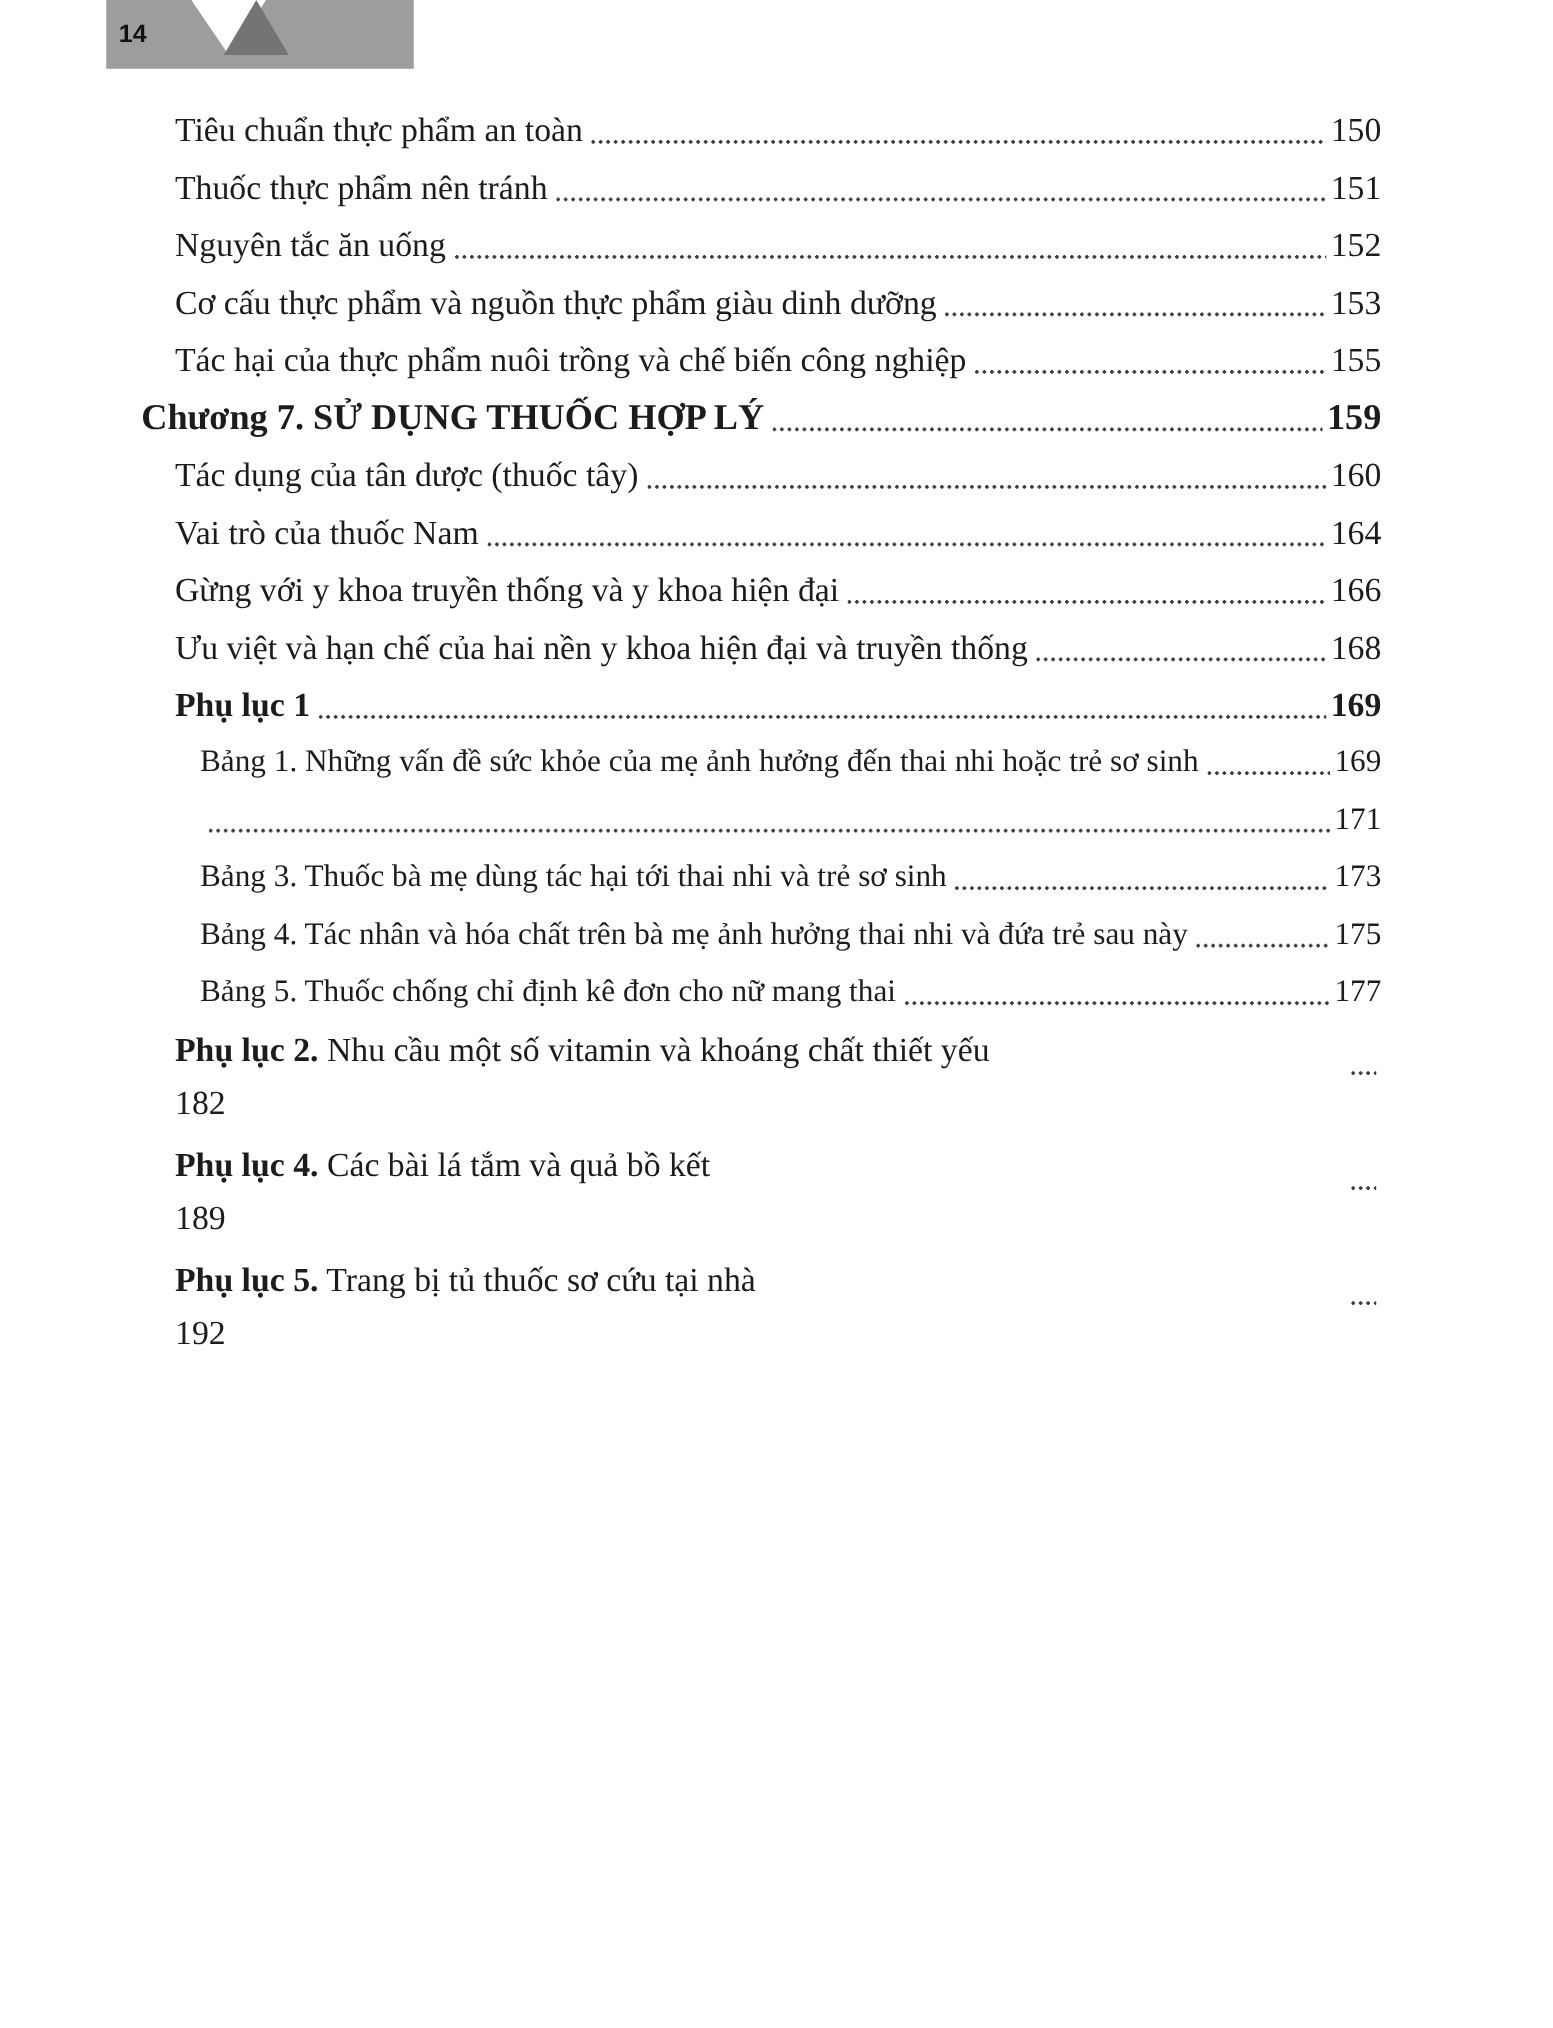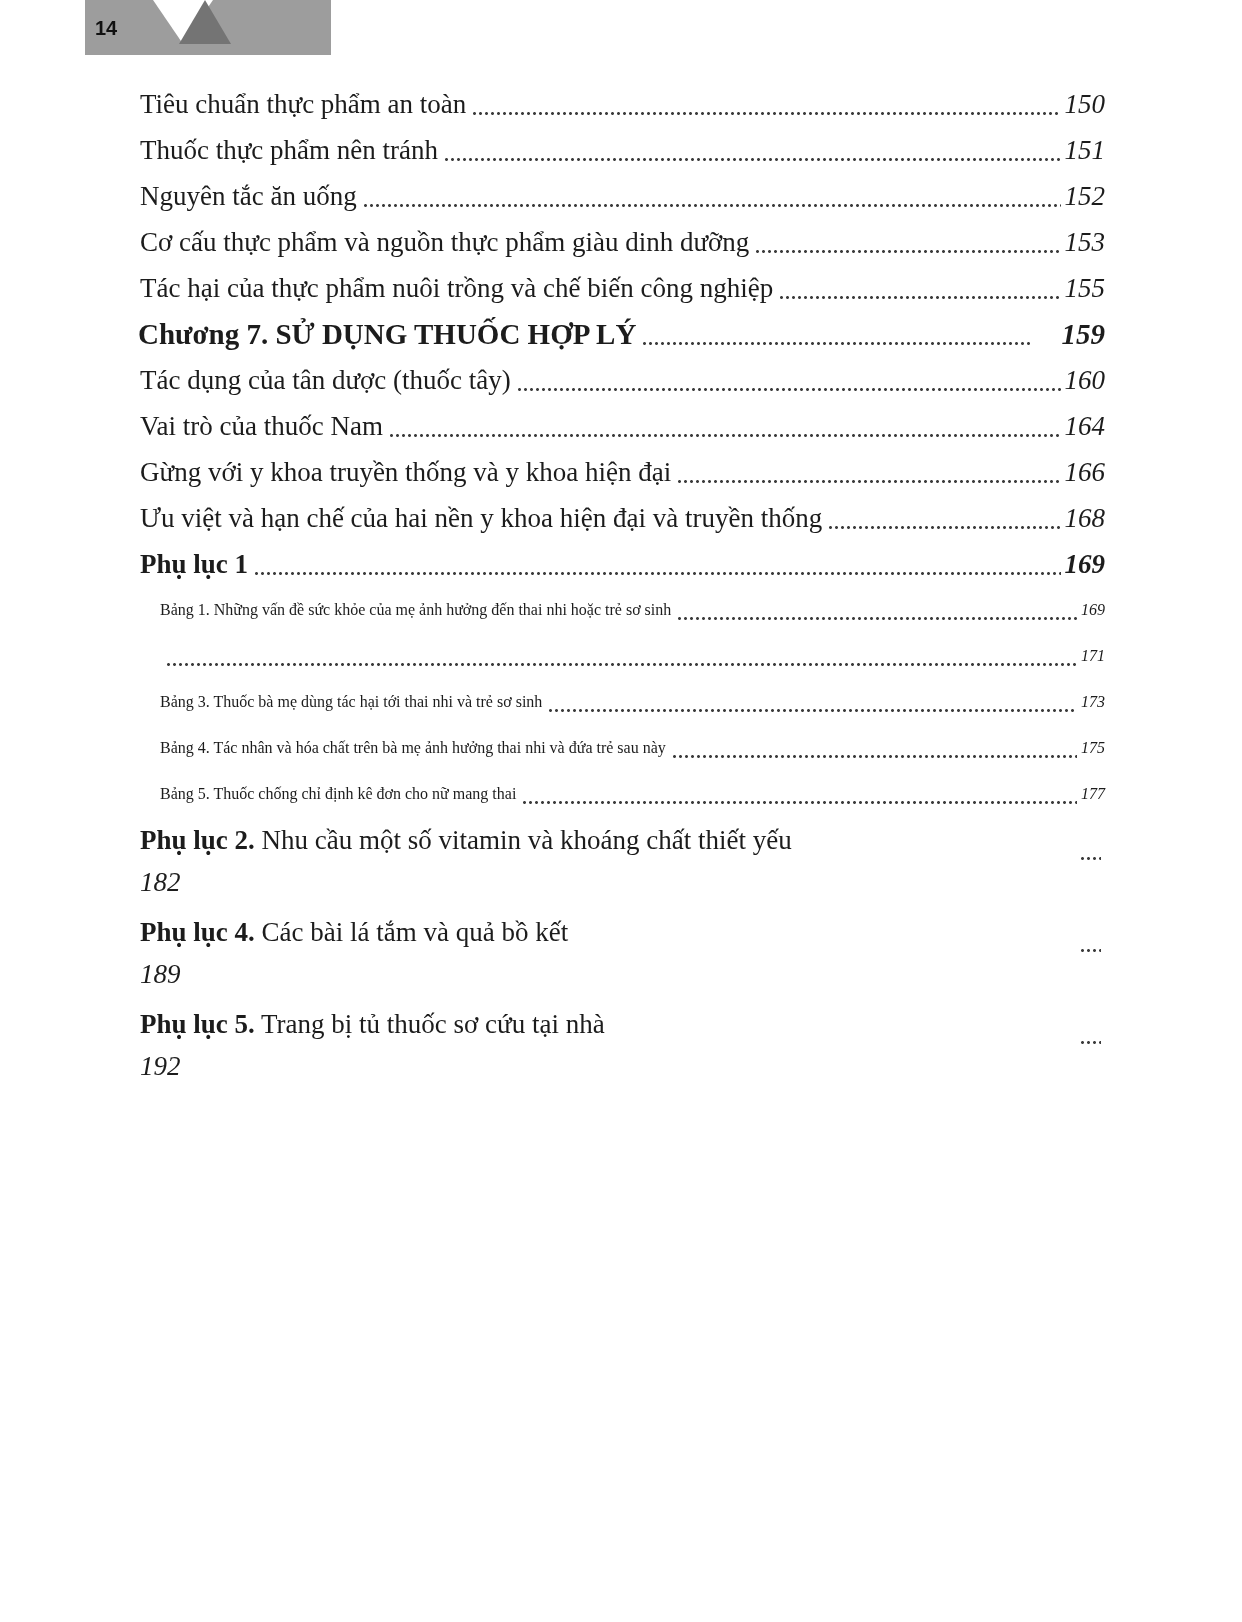--- a/index.html
+++ b/index.html
@@ -79,45 +79,44 @@
     align-self: flex-end;
     margin: 0 4px 6px 7px;
     background-image: radial-gradient(circle at 1.5px 1.5px, #3c3c3c 1.25px, transparent 1.6px);
     background-size: 6px 3px;
     background-repeat: repeat-x;
     min-width: 20px;
   }
   .toc-row .pagenum {
     flex: 0 0 auto;
     white-space: nowrap;
-    font-style: italic;
   }
 
   
   .toc-row.normal { padding-left: 27px; }
 
   .toc-row.chapter {
     padding-left: 0;
     font-size: 29px;
     margin-top: 9px;
   }
   .toc-row.chapter .label,
-  .toc-row.chapter .pagenum { font-weight: bold; margin-left: 25px; }
+  .toc-row.chapter .pagenum { font-weight: bold; }
 
   .toc-row.appendix-head {
     padding-left: 27px;
     margin-top: 6px;
     justify-content: space-between;
   }
   .toc-row.appendix-head .label,
   .toc-row.appendix-head .pagenum { font-weight: bold; }
 
   .toc-row.sub {
     padding-left: 47px;
-    font-size: 16px;
+    font-size: 25px;
     line-height: 32px;
     margin-bottom: 14px;
     justify-content: space-between;
   }
 
   .toc-row.appendix {
     padding-left: 27px;
     margin-top: 5px;
     margin-bottom: 17px;
     flex-direction: column;

